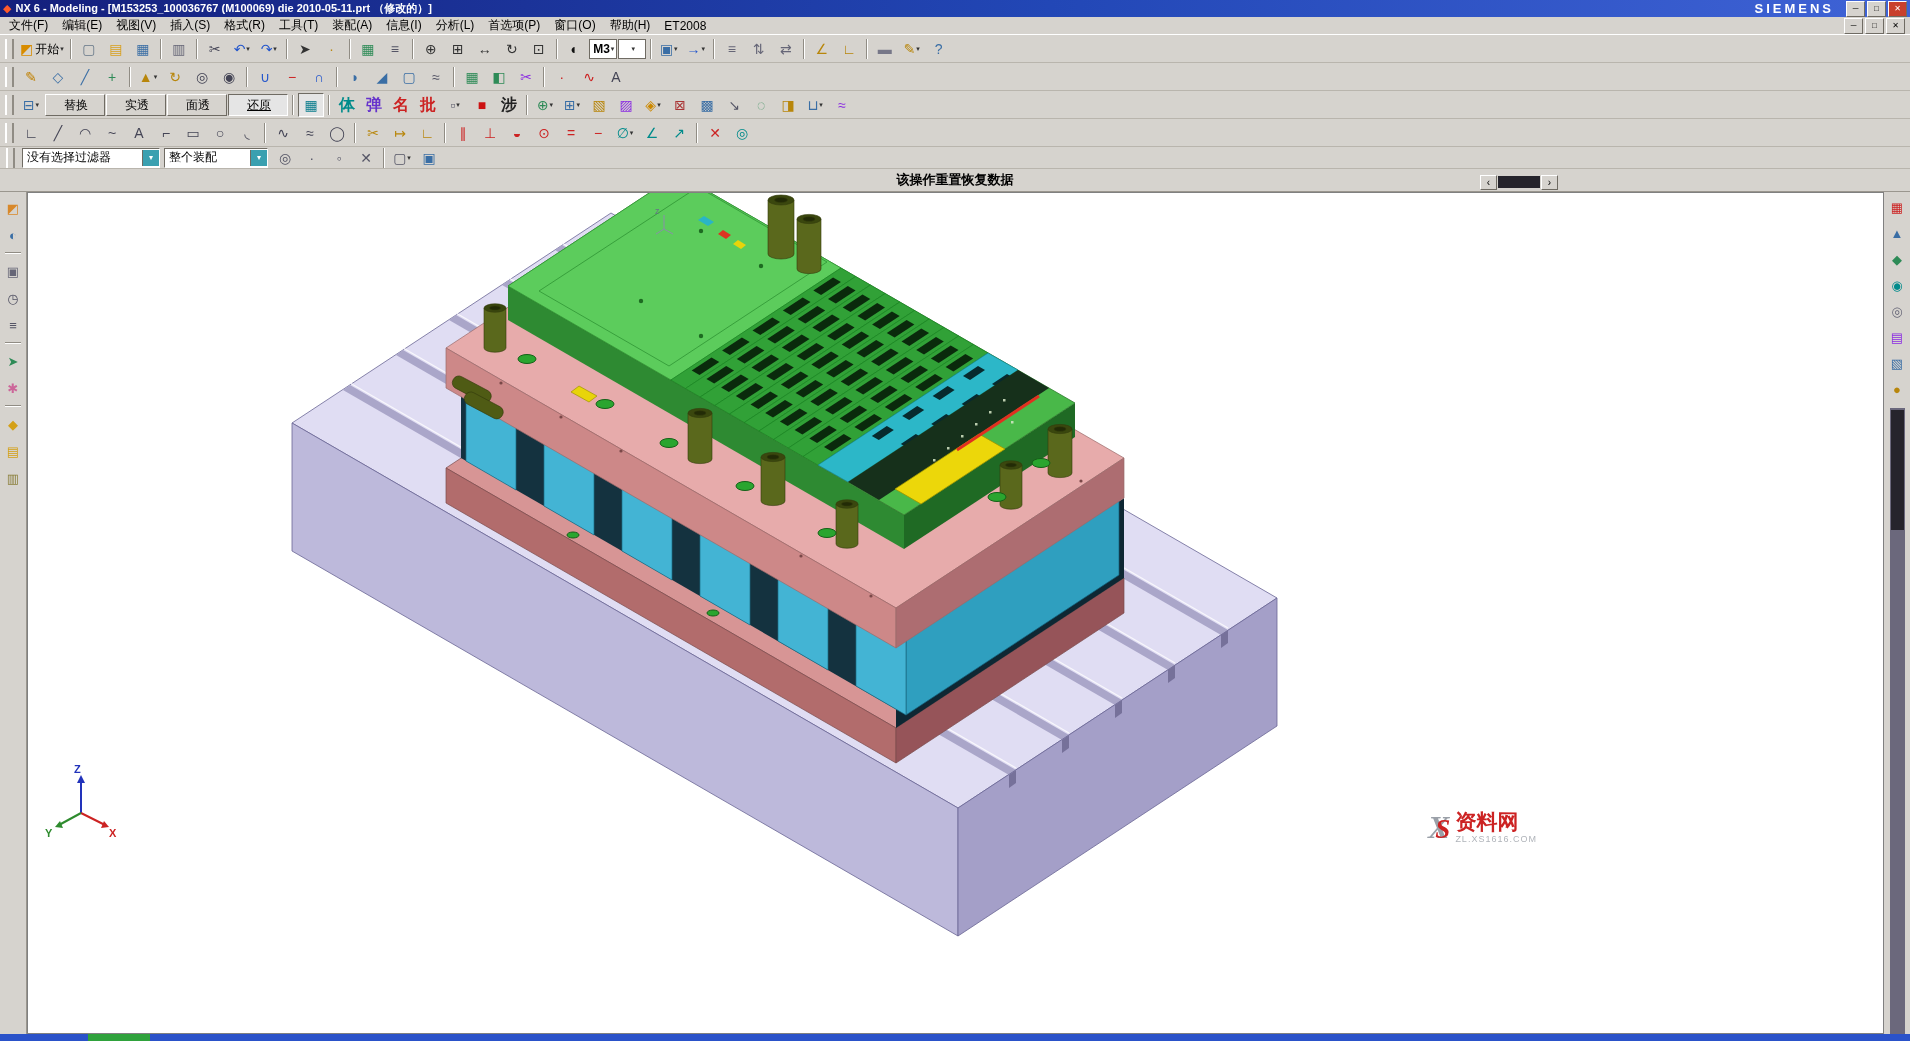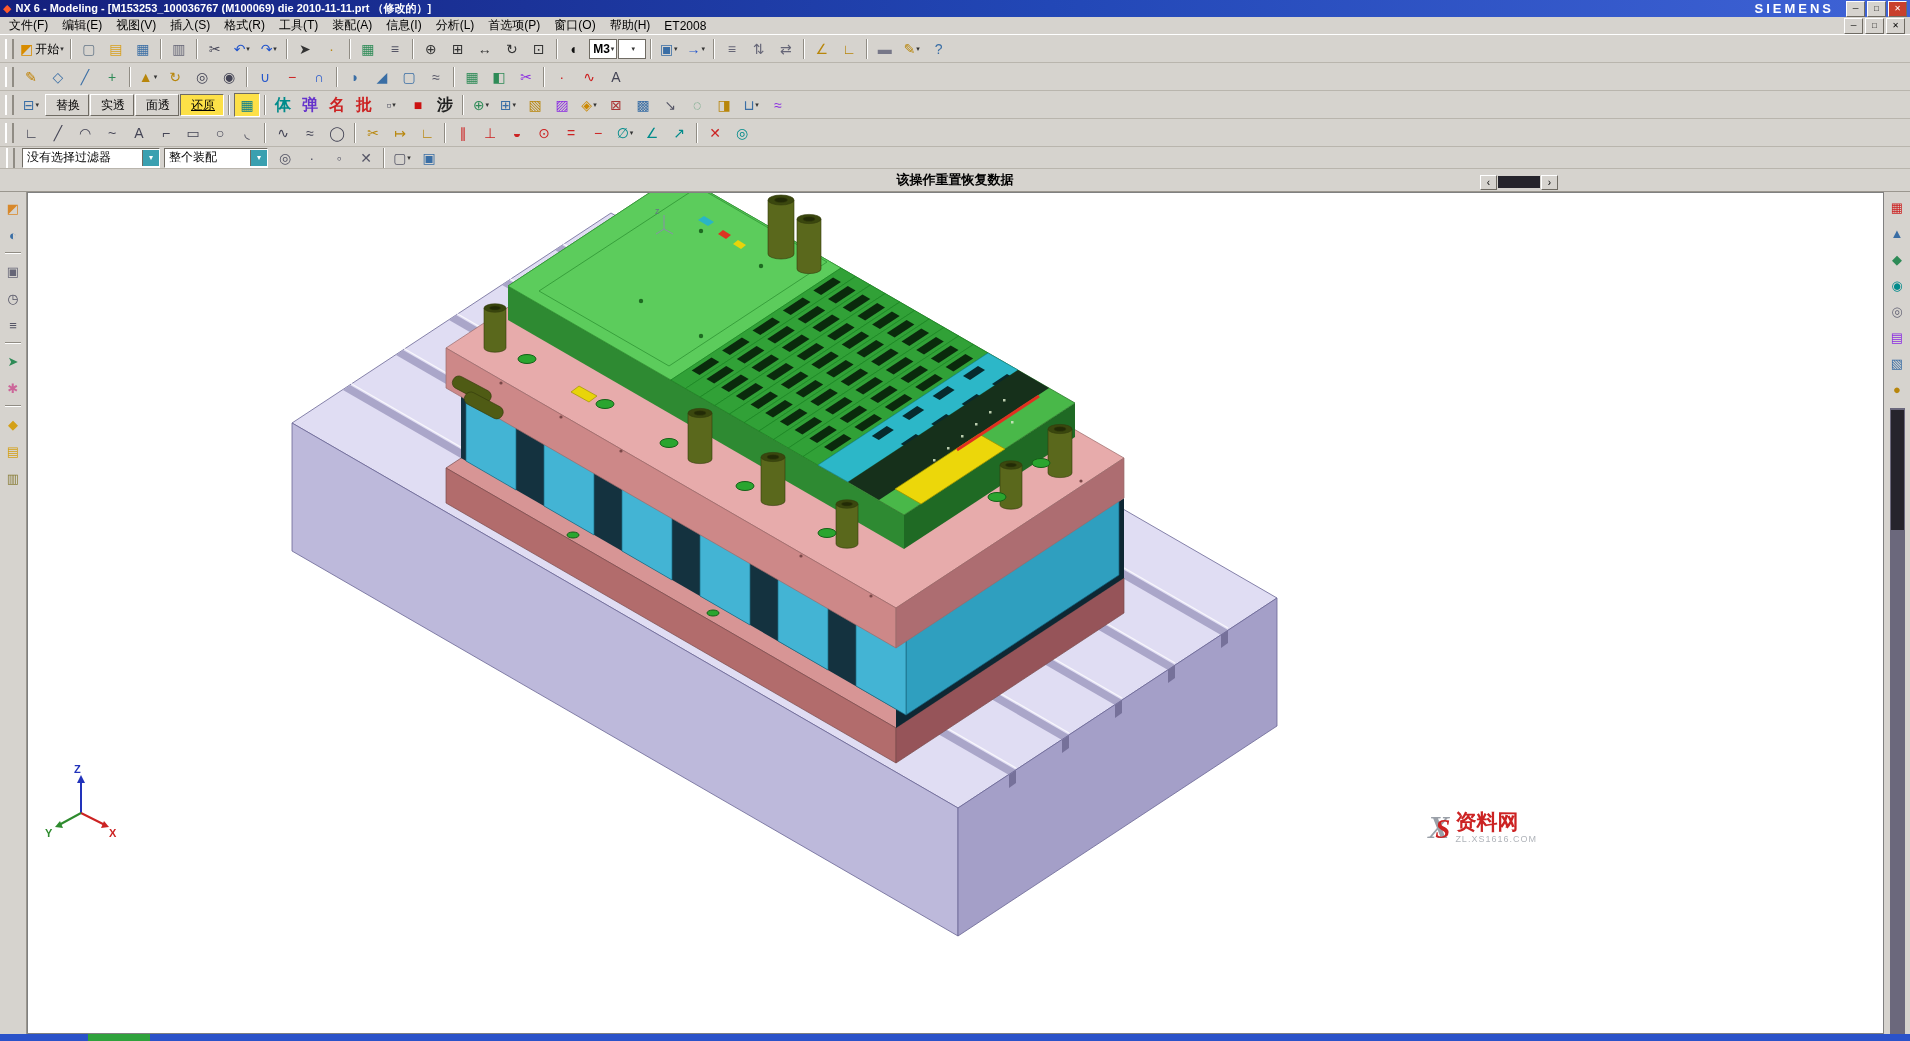--- a/index.html
+++ b/index.html
@@ -25,24 +25,24 @@
   
   .tbrow{background:#d6d3ce;border-bottom:1px solid #b9b5ad;display:flex;align-items:center;gap:1px;padding:1px 2px;}
   #tb1{top:35px;height:28px;} #tb2{top:63px;height:28px;} #tb3{top:91px;height:28px;} #tb4{top:119px;height:28px;}
   .tb-grip{width:5px;height:20px;margin:0 3px;border-left:2px solid #fff;border-right:2px solid #908c84;}
   .tb-sep{width:0;height:20px;border-left:1px solid #908c84;border-right:1px solid #fff;margin:0 3px;}
   .tbtn{min-width:22px;height:22px;display:inline-flex;align-items:center;justify-content:center;
     font-size:14px;line-height:1;padding:0 1px;border:1px solid transparent;position:relative;}
   .tbtn .g{line-height:1;}
   .tbtn .dd{font-size:7px;color:#333;margin-left:1px;}
   .tbtn .lbl{font-size:12px;margin-left:2px;}
-  .tbtn.txtbtn{border:1px solid;border-color:#fff #6f6b63 #6f6b63 #fff;height:20px;padding:0 8px;font-size:12px;}
+  .tbtn.txtbtn{border:1px solid;border-color:#fff #6f6b63 #6f6b63 #fff;height:20px;padding:0 16px;font-size:12px;}
   .tbtn.bigbtn .lbl{font-size:16px;font-weight:bold;font-family:"Liberation Serif","DejaVu Serif",serif;margin:0;}
   .tbtn.boxed{border:1px solid #6f6b63;background:#fff;height:18px;min-width:24px;font-size:10px;font-weight:bold;}
-  .tbtn.pressed{border-color:#6f6b63 #fff #fff #6f6b63;background:#fde047;text-decoration:underline;}
+  .tbtn.pressed{border-color:#6f6b63 #fff #fff #6f6b63;background:#e5e5e5;text-decoration:underline;}
 
   
   #selbar{top:147px;height:22px;background:#d6d3ce;display:flex;align-items:center;gap:4px;padding:0 3px;border-bottom:1px solid #b9b5ad;}
   .combo{height:18px;background:#fff;border:1px solid;border-color:#6f6b63 #fff #fff #6f6b63;
     display:flex;align-items:center;font-size:12px;padding-left:4px;}
   .combo-val{white-space:nowrap;overflow:hidden;text-align:right;}
   .combo-arrow{margin-left:auto;width:16px;height:16px;background:#3aa0b0;color:#fff;display:flex;
     align-items:center;justify-content:center;font-size:8px;border-left:1px solid #6f6b63;}
   .selbar-icons{display:flex;align-items:center;gap:1px;}
 
@@ -81,21 +81,21 @@
 
   
   #taskbar{top:1034px;height:7px;background:#2a52c9;display:flex;}
   .task-green{margin-left:88px;width:62px;height:7px;background:#2fa23c;}
 </style>
 </head>
 <body>
 
 <div id="titlebar" class="abs">
   <span id="app-icon">◆</span>
-  <span id="title-text">NX 6 - Modeling - [M153253_100036767 (M100069) die 2010-11-11.prt （修改的）]</span>
+  <span id="title-text">NX 6 - Modeling - [M153253_100036767 (M100069) die 2010-05-11.prt （修改的）]</span>
   <span id="brand">SIEMENS</span>
   <span class="winbtn">─</span>
   <span class="winbtn">□</span>
   <span class="winbtn close">✕</span>
 </div>
 
 <div id="menubar" class="abs">
   <span style="display:flex;align-items:center;">
       <span class="menu-item">文件(F)</span>
       <span class="menu-item">编辑(E)</span>

